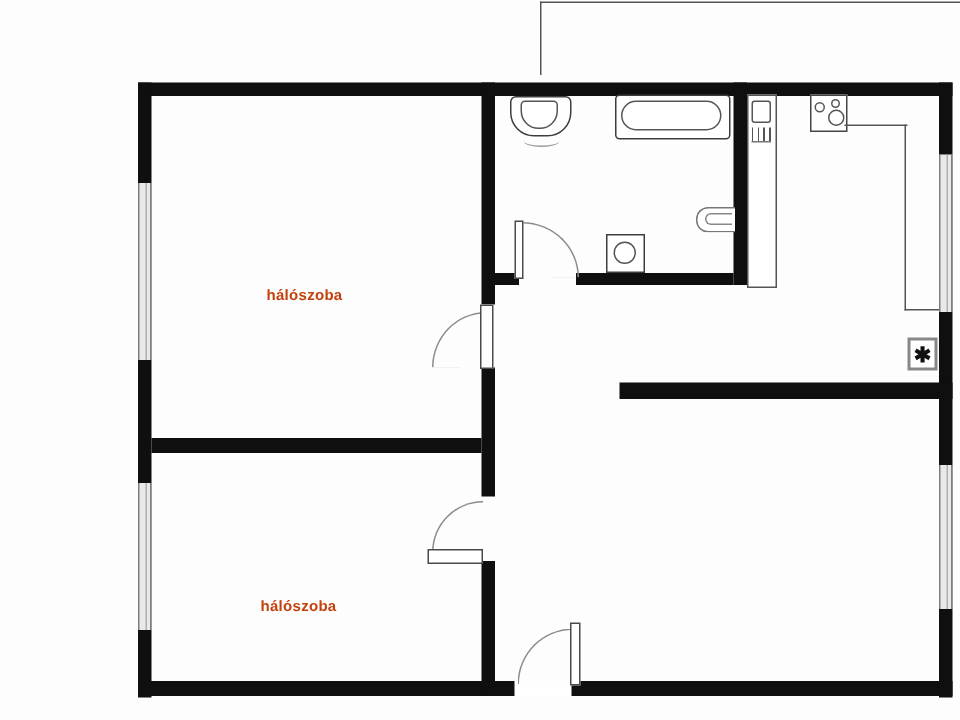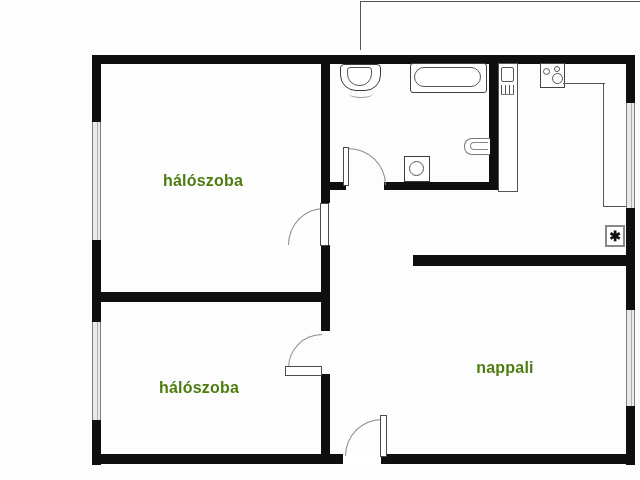--- a/index.html
+++ b/index.html
@@ -16,22 +16,22 @@
   .win  { position:absolute; background:#e9e9e9;
           border-left:1px solid #7e7e7e; border-right:1px solid #7e7e7e; }
   .win .pane { position:absolute; left:50%; top:0; bottom:0; width:1px; background:#b0b0b0; }
   .leaf { position:absolute; background:#ffffff; border:1.5px solid #4a4a4a; }
   .arc  { position:absolute; border:0 solid #8b8b8b; background:transparent; }
   .arc.tl { border-top-width:1.5px; border-left-width:1.5px; border-top-left-radius:100% 100%; }
   .arc.tr { border-top-width:1.5px; border-right-width:1.5px; border-top-right-radius:100% 100%; }
   .fx   { position:absolute; background:#ffffff; border:1.8px solid #3d3d3d; }
   .fx2  { position:absolute; background:#ffffff; border:1.4px solid #555555; }
   .thinline { position:absolute; }
-  .label { position:absolute; font-weight:700; font-size:16px; color:#4d7c0f;
-           text-align:center; letter-spacing:0.2px; }
+  .label { position:absolute; font-weight:700; font-size:10px; color:#c2410c;
+           text-align:center; letter-spacing:0.2px;margin-top:20px; }
   .glyph { position:absolute; color:#111111; font-weight:700; }
 </style>
 </head>
 <body>
 
 <div id="canvas">
 
   <div class="thinline" style="left:360px; top:1px; width:280px; height:0; border-top:1.5px solid #555;"></div>
   <div class="thinline" style="left:360px; top:1px; width:0; height:49px; border-left:1.5px solid #555;"></div>
 
@@ -114,15 +114,14 @@
   <div class="thinline" style="left:603px; top:83px; width:0; height:124px; border-left:1.5px solid #555;"></div>
   <div class="thinline" style="left:603px; top:206px; width:23px; height:0; border-top:1.5px solid #555;"></div>
 
   <div style="position:absolute; left:605px; top:225px; width:20px; height:22px;
               border:2px solid #888; background:#fff; text-align:center;">
     <span class="glyph" style="left:1px; top:1px; width:14px; font-size:14px; line-height:17px; position:absolute;">✱</span>
   </div>
 
   <div class="label" style="left:143px; top:172px; width:120px;">hálószoba</div>
   <div class="label" style="left:139px; top:379px; width:120px;">hálószoba</div>
-  <div class="label" style="left:445px; top:359px; width:120px;">nappali</div>
 
 </div>
 
 </body></html>

